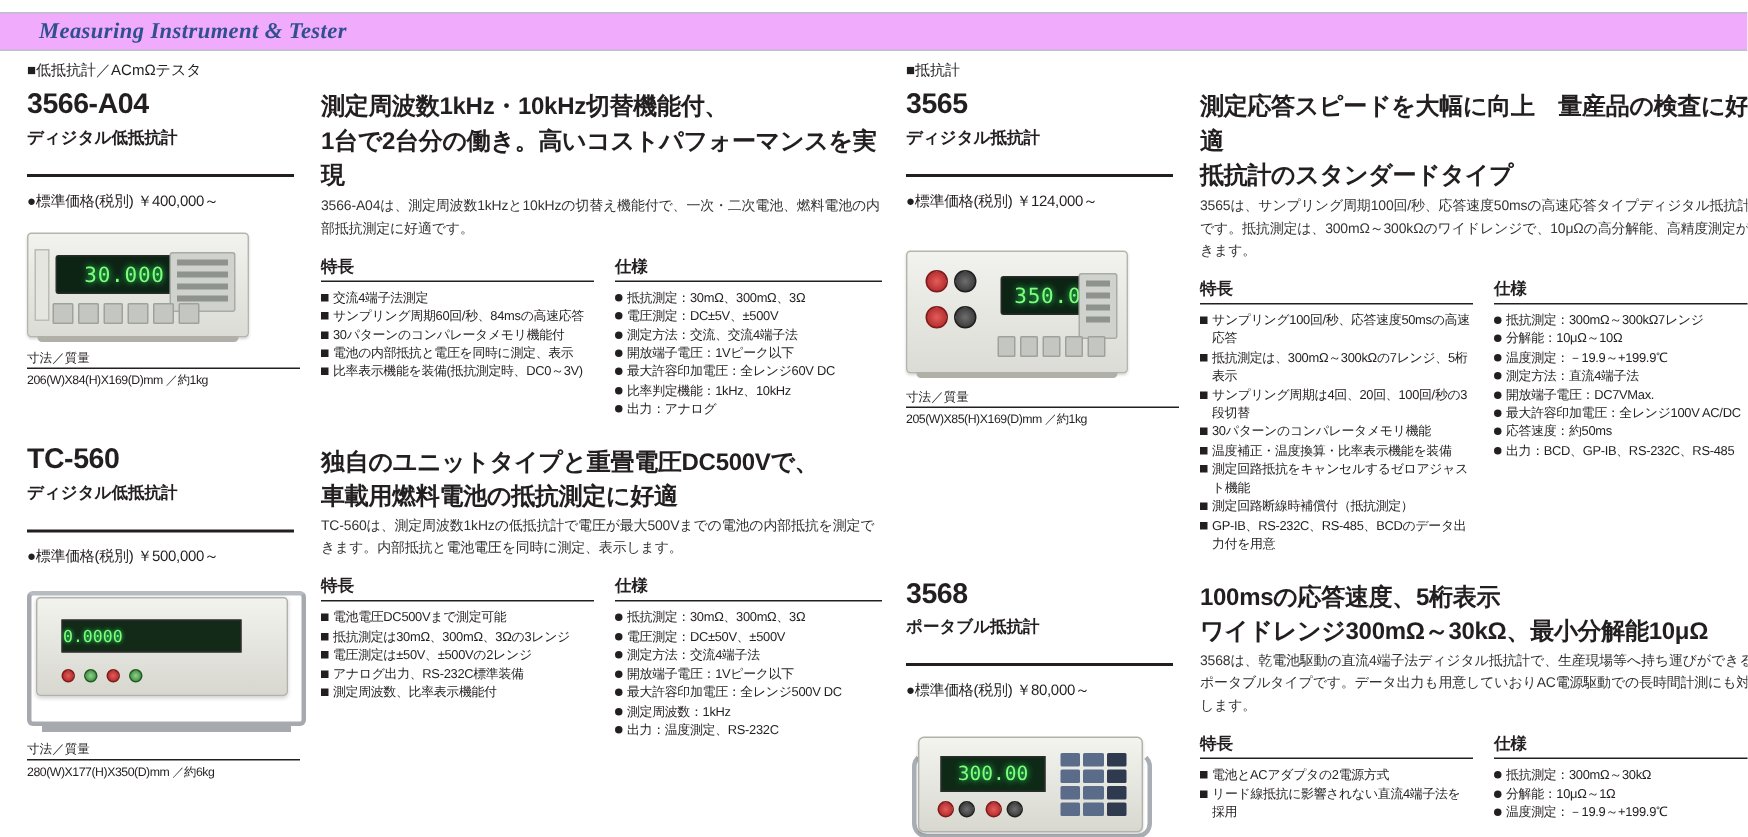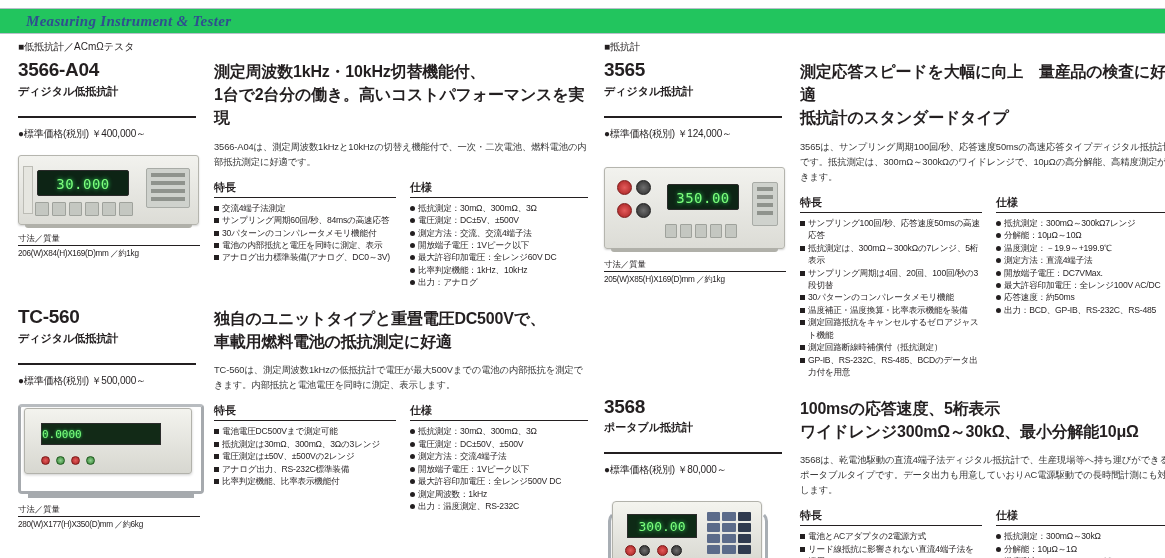--- a/index.html
+++ b/index.html
@@ -11,21 +11,21 @@
     color: #231f20;
     overflow: hidden;
     position: relative;
   }
 
   
   .page-header {
     position: absolute;
     left: 0; top: 8px;
     width: 1165px; height: 26px;
-    background: #22c55e;
+    background: #f0abfc;
     border-top: 1px solid #b9c0cb;
     border-bottom: 1px solid #b9c0cb;
   }
   .page-header .title {
     position: absolute;
     left: 26px; top: 4px;
     font-family: "Liberation Serif", serif;
     font-style: italic;
     font-weight: bold;
     font-size: 15px;
@@ -75,21 +75,20 @@
     font-size: 16px;
     font-weight: bold;
     line-height: 1.45;
     letter-spacing: -0.2px;
     color: #231f20;
   }
   .lead {
     font-size: 9.3px;
     line-height: 1.62;
     color: #333;
-    margin-top: 10px;
     letter-spacing: -0.1px;
   }
 
   
   .spec-wrap { display: flex; margin-top: 10px; }
   .spec-col { flex: 0 0 auto; }
   .spec-col.features { width: 182px; margin-right: 14px; }
   .spec-col.specs { width: 178px; }
   .spec-title {
     font-size: 11px;
@@ -133,21 +132,21 @@
     padding-bottom: 1px;
     margin-bottom: 2px;
   }
   .dim-value { font-size: 8.2px; letter-spacing: -0.3px; }
 
   
   .photo { position: relative; margin-top: 14px; }
 
   
   .bench {
-    width: 181px; height: 70px;
+    width: 148px; height: 70px;
     background: linear-gradient(#f2f2ee, #dcdcd6);
     border: 1px solid #b5b5ae;
     border-radius: 3px;
     position: relative;
     box-shadow: 0 1px 2px rgba(0,0,0,0.18);
   }
   .bench.tall { height: 82px; }
   .bench .screen {
     position: absolute;
     left: 18px; top: 14px;
@@ -397,21 +396,21 @@
       <div class="lead">3566-A04は、測定周波数1kHzと10kHzの切替え機能付で、一次・二次電池、燃料電池の内部抵抗測定に好適です。</div>
 
       <div class="spec-wrap">
         <div class="spec-col features">
           <div class="spec-title">特長</div>
           <ul class="spec-list">
             <li>交流4端子法測定</li>
             <li>サンプリング周期60回/秒、84msの高速応答</li>
             <li>30パターンのコンパレータメモリ機能付</li>
             <li>電池の内部抵抗と電圧を同時に測定、表示</li>
-            <li>アナログ出力標準装備(アナログ、DC0～3V)</li>
+            <li>比率表示機能を装備(抵抗測定時、DC0～3V)</li>
           </ul>
         </div>
         <div class="spec-col specs">
           <div class="spec-title">仕様</div>
           <ul class="spec-list circle">
             <li>抵抗測定：30mΩ、300mΩ、3Ω</li>
             <li>電圧測定：DC±5V、±500V</li>
             <li>測定方法：交流、交流4端子法</li>
             <li>開放端子電圧：1Vピーク以下</li>
             <li>最大許容印加電圧：全レンジ60V DC</li>
@@ -457,21 +456,21 @@
       <div class="lead">TC-560は、測定周波数1kHzの低抵抗計で電圧が最大500Vまでの電池の内部抵抗を測定できます。内部抵抗と電池電圧を同時に測定、表示します。</div>
 
       <div class="spec-wrap">
         <div class="spec-col features">
           <div class="spec-title">特長</div>
           <ul class="spec-list">
             <li>電池電圧DC500Vまで測定可能</li>
             <li>抵抗測定は30mΩ、300mΩ、3Ωの3レンジ</li>
             <li>電圧測定は±50V、±500Vの2レンジ</li>
             <li>アナログ出力、RS-232C標準装備</li>
-            <li>比率判定機能、比率表示機能付</li>
+            <li>測定周波数、比率表示機能付</li>
           </ul>
         </div>
         <div class="spec-col specs">
           <div class="spec-title">仕様</div>
           <ul class="spec-list circle">
             <li>抵抗測定：30mΩ、300mΩ、3Ω</li>
             <li>電圧測定：DC±50V、±500V</li>
             <li>測定方法：交流4端子法</li>
             <li>開放端子電圧：1Vピーク以下</li>
             <li>最大許容印加電圧：全レンジ500V DC</li>

